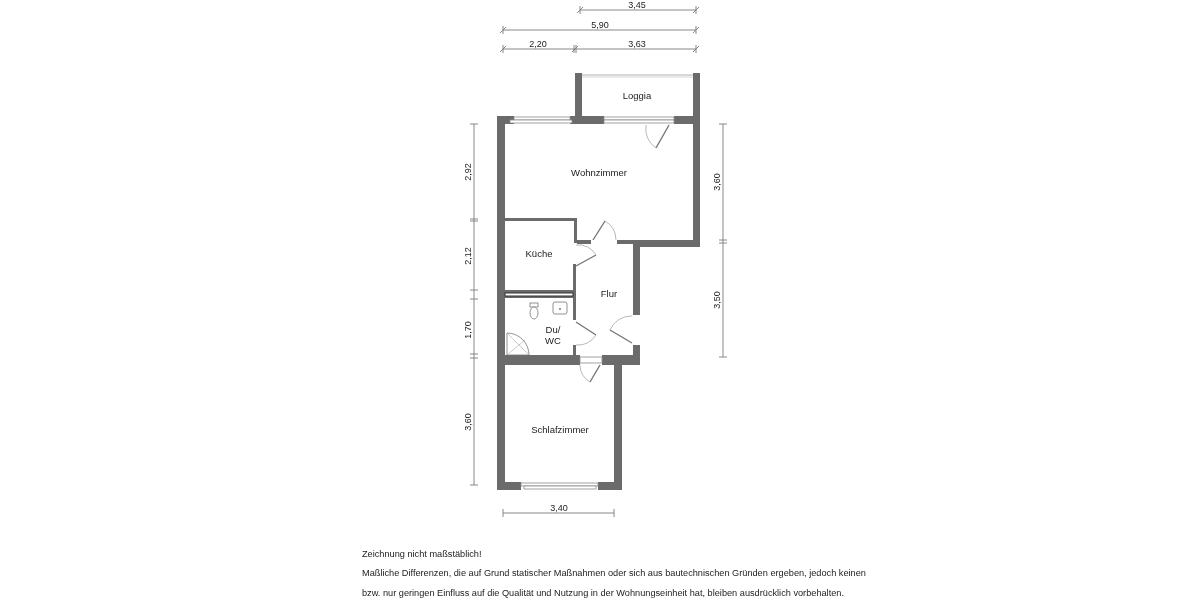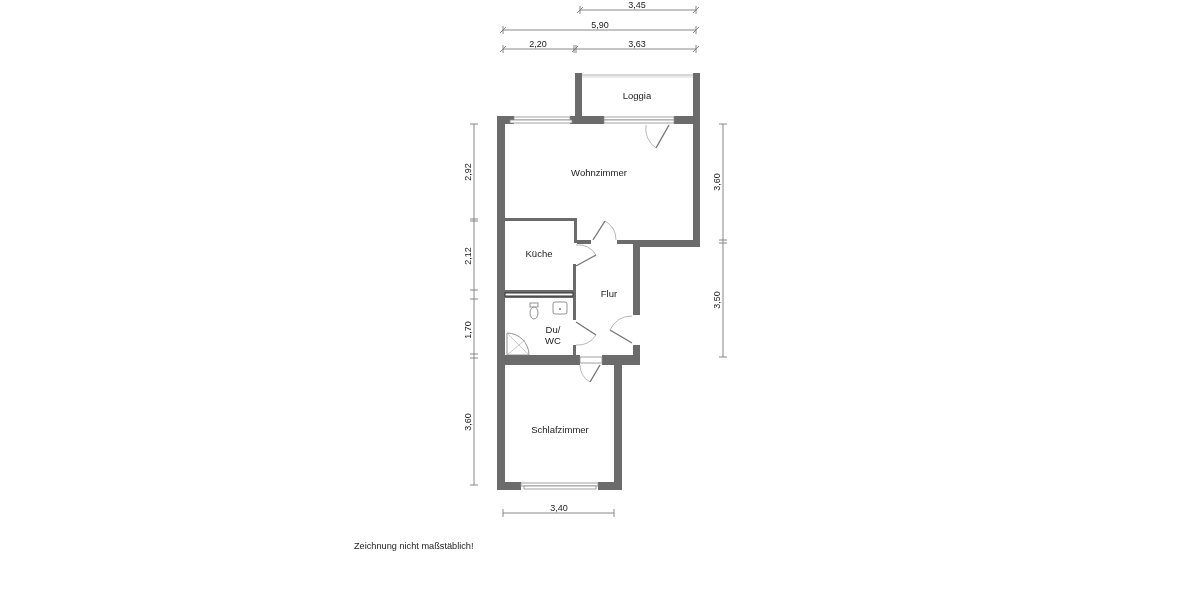--- a/index.html
+++ b/index.html
@@ -11,21 +11,21 @@
     .tick { stroke: #7a7a7a; stroke-width: 0.9; }
     .dim-text { font-family: "Liberation Sans", sans-serif; font-size: 9px; fill: #222; }
     .room-label { font-family: "Liberation Sans", sans-serif; font-size: 9.5px; fill: #222; }
     .door-leaf { stroke: #777; stroke-width: 1.4; fill: none; }
     .door-arc { stroke: #999; stroke-width: 0.7; fill: none; }
     .fixture { fill: #ffffff; stroke: #777; stroke-width: 0.8; }
     .notes {
       position: absolute; left: 354px; top: 541px; width: 520px;
       font-family: "Liberation Sans", sans-serif; font-size: 9.2px; line-height: 11.3px; color: #222;
     }
-    .notes p { margin: 0; white-space: nowrap; }
+    .notes p { margin: 8px; white-space: nowrap; }
     .notes .gap { height: 11px; }
   </style>
 </head>
 <body>
 
 <svg id="plan" viewBox="0 0 1200 600" xmlns="http://www.w3.org/2000/svg">
 
   <g>
     <line class="dim-line" x1="580" y1="10" x2="696" y2="10"></line>
     <line class="tick" x1="577" y1="13" x2="583" y2="7"></line>
@@ -197,14 +197,16 @@
     <text class="room-label" x="539" y="257" text-anchor="middle">Küche</text>
     <text class="room-label" x="609" y="297" text-anchor="middle">Flur</text>
     <text class="room-label" x="553" y="333" text-anchor="middle">Du/</text>
     <text class="room-label" x="553" y="344" text-anchor="middle">WC</text>
     <text class="room-label" x="560" y="433" text-anchor="middle">Schlafzimmer</text>
   </g>
 </svg>
 
 <div class="notes">
   <p>Zeichnung nicht maßstäblich!</p>
+  <p>Maßliche Differenzen, die auf Grund statischer Maßnahmen oder sich aus bautechnischen Gründen ergeben, jedoch keinen</p>
+  <p>bzw. nur geringen Einfluss auf die Qualität und Nutzung in der Wohnungseinheit hat, bleiben ausdrücklich vorbehalten.</p>
   <div class="gap"></div>
 </div>
 
 </body></html>

